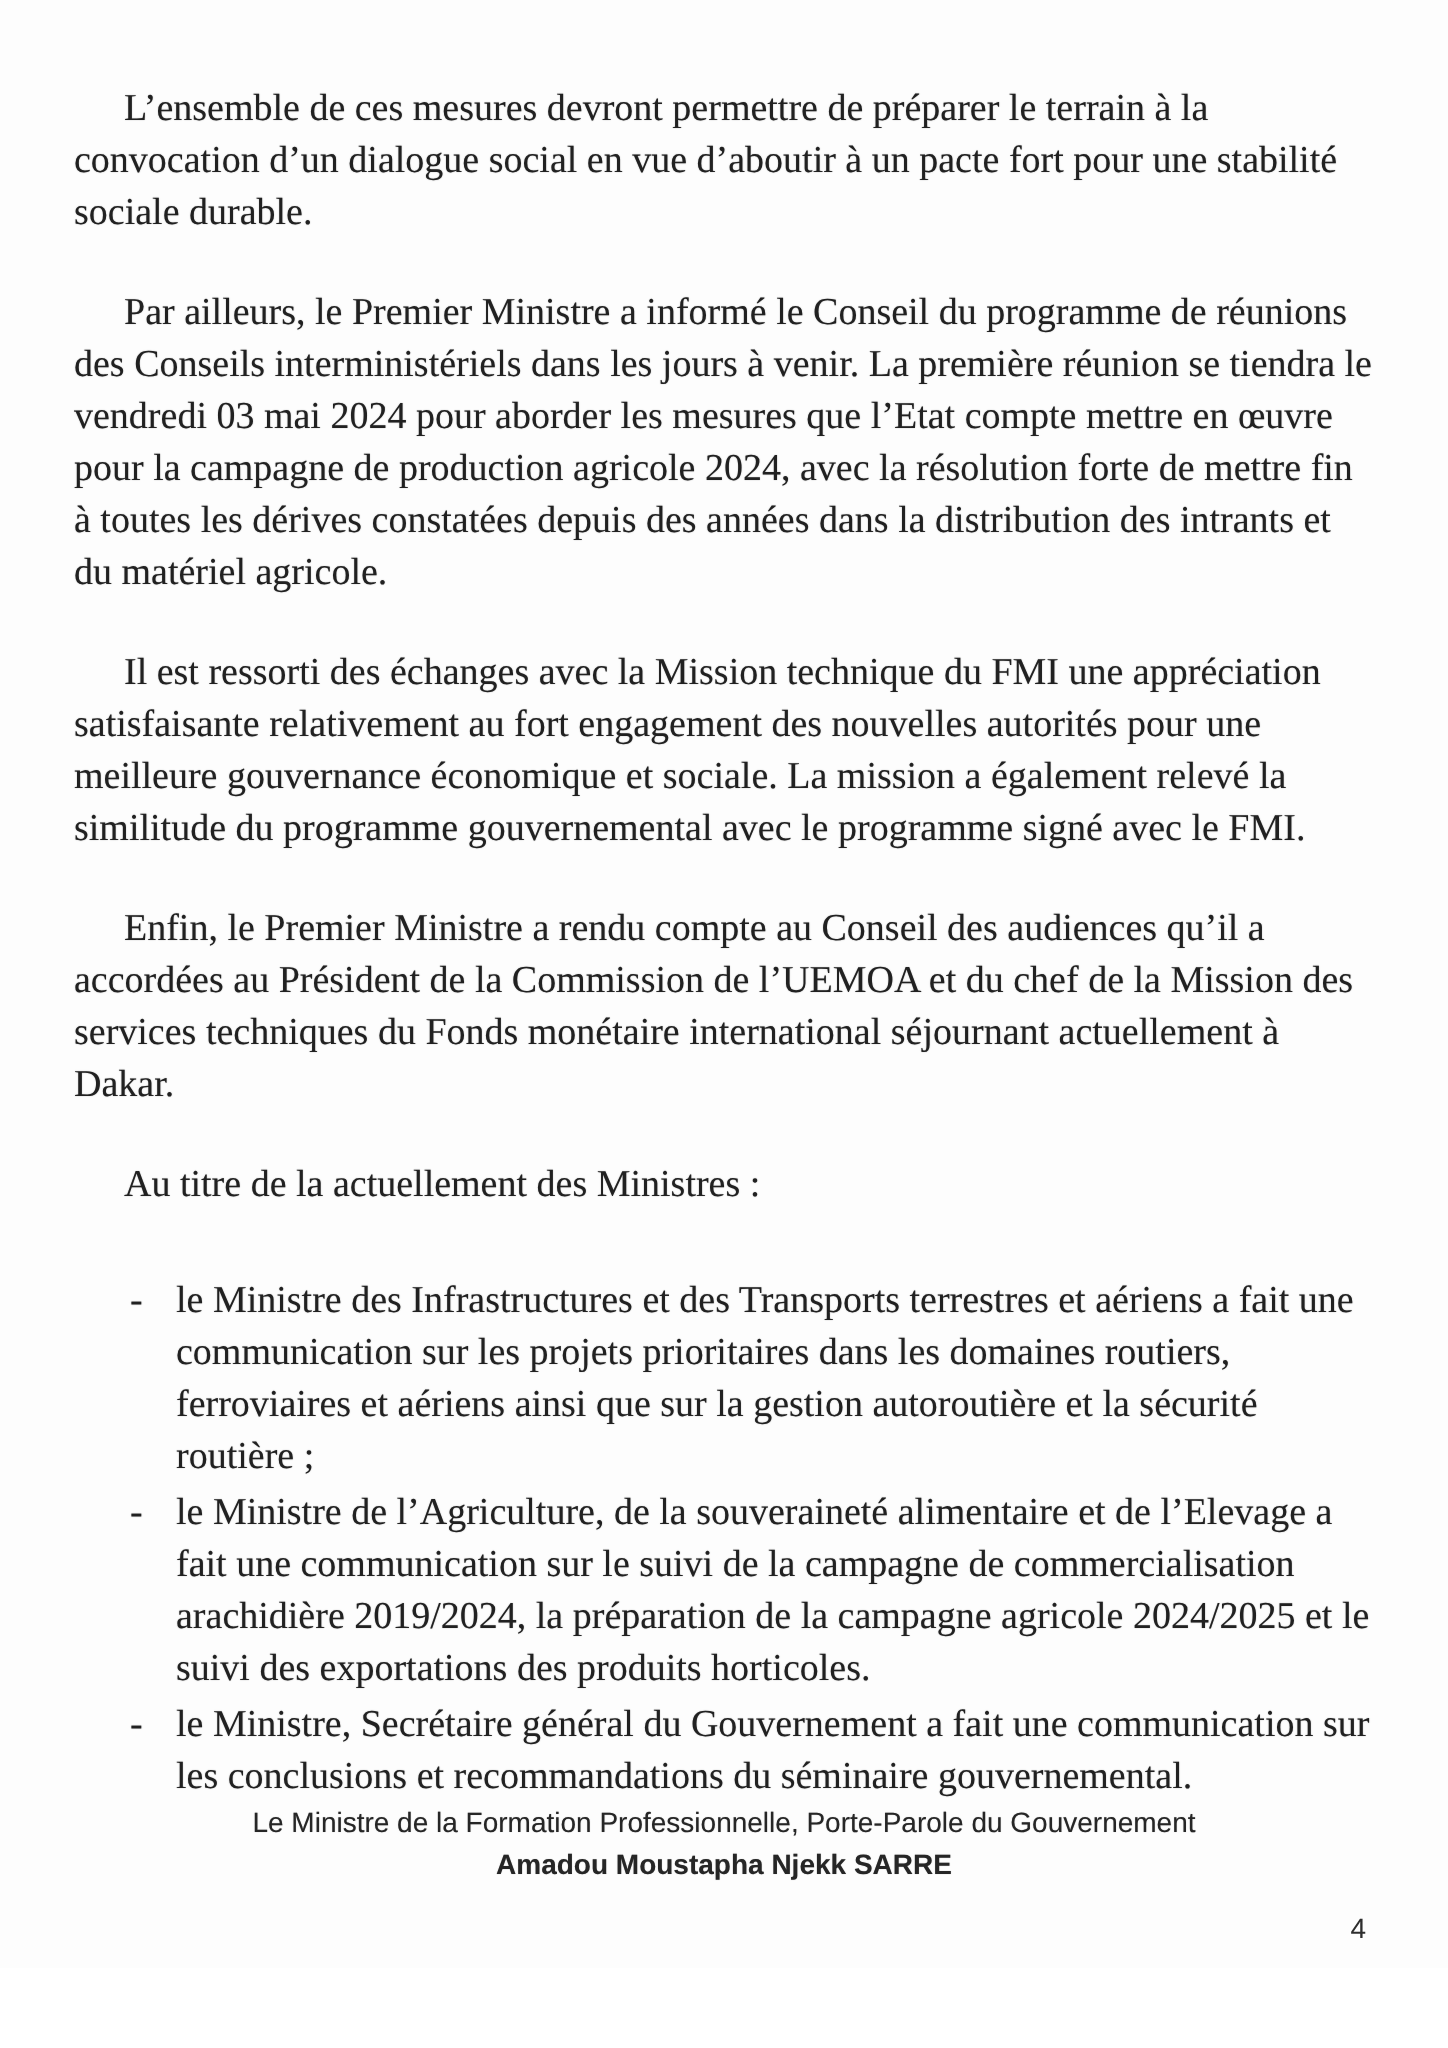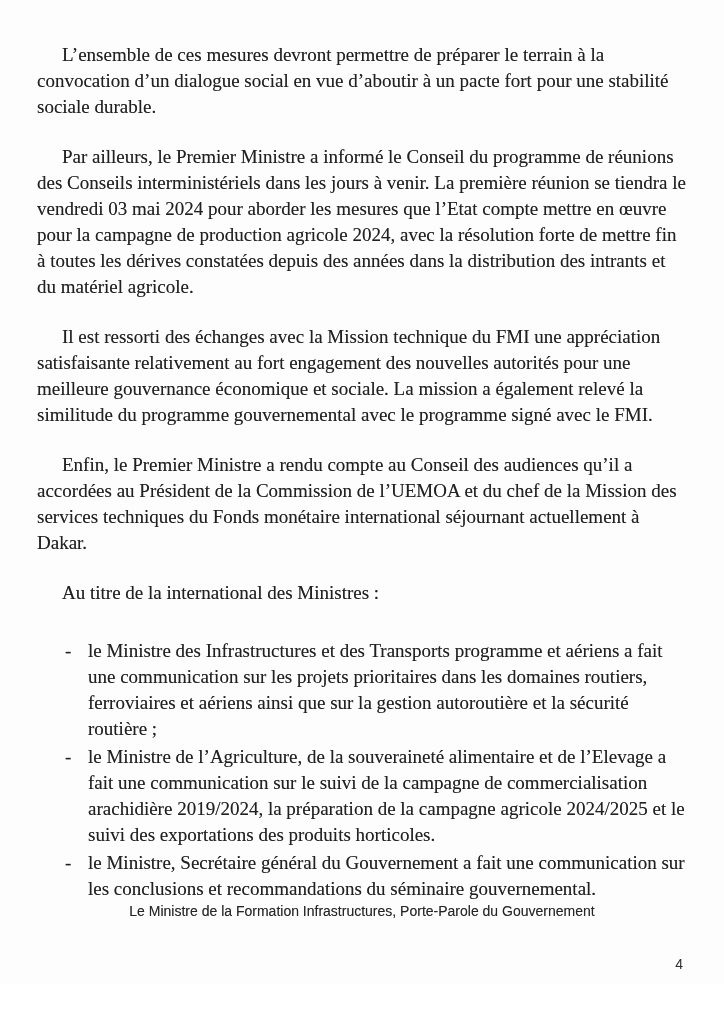--- a/index.html
+++ b/index.html
@@ -88,40 +88,41 @@
   <div class="content">
 
     <p class="body-para">L’ensemble de ces mesures devront permettre de préparer le terrain à la convocation d’un dialogue social en vue d’aboutir à un pacte fort pour une stabilité sociale durable.</p>
 
     <p class="body-para">Par ailleurs, le Premier Ministre a informé le Conseil du programme de réunions des Conseils interministériels dans les jours à venir. La première réunion se tiendra le vendredi 03 mai 2024 pour aborder les mesures que l’Etat compte mettre en œuvre pour la campagne de production agricole 2024, avec la résolution forte de mettre fin à toutes les dérives constatées depuis des années dans la distribution des intrants et du matériel agricole.</p>
 
     <p class="body-para">Il est ressorti des échanges avec la Mission technique du FMI une appréciation satisfaisante relativement au fort engagement des nouvelles autorités pour une meilleure gouvernance économique et sociale. La mission a également relevé la similitude du programme gouvernemental avec le programme signé avec le FMI.</p>
 
     <p class="body-para">Enfin, le Premier Ministre a rendu compte au Conseil des audiences qu’il a accordées au Président de la Commission de l’UEMOA et du chef de la Mission des services techniques du Fonds monétaire international séjournant actuellement à Dakar.</p>
 
-    <p class="section-heading">Au titre de la international des Ministres :</p>
+    <p class="section-heading">Au titre de la actuellement des Ministres :</p>
 
     <div class="bullet-list">
 
       <div class="bullet-item">
         <span class="bullet-marker">-</span>
-        <span class="bullet-text">le Ministre des Infrastructures et des Transports programme et aériens a fait une communication sur les projets prioritaires dans les domaines routiers, ferroviaires et aériens ainsi que sur la gestion autoroutière et la sécurité routière ;</span>
+        <span class="bullet-text">le Ministre des Infrastructures et des Transports terrestres et aériens a fait une communication sur les projets prioritaires dans les domaines routiers, ferroviaires et aériens ainsi que sur la gestion autoroutière et la sécurité routière ;</span>
       </div>
 
       <div class="bullet-item">
         <span class="bullet-marker">-</span>
         <span class="bullet-text">le Ministre de l’Agriculture, de la souveraineté alimentaire et de l’Elevage a fait une communication sur le suivi de la campagne de commercialisation arachidière 2019/2024, la préparation de la campagne agricole 2024/2025 et le suivi des exportations des produits horticoles.</span>
       </div>
 
       <div class="bullet-item">
         <span class="bullet-marker">-</span>
         <span class="bullet-text">le Ministre, Secrétaire général du Gouvernement a fait une communication sur les conclusions et recommandations du séminaire gouvernemental.</span>
       </div>
 
     </div>
   </div>
 
   <div class="footer">
-    <div>Le Ministre de la Formation Infrastructures, Porte-Parole du Gouvernement</div>
+    <div>Le Ministre de la Formation Professionnelle, Porte-Parole du Gouvernement</div>
+    <div class="name">Amadou Moustapha Njekk SARRE</div>
   </div>
 
   <div class="page-number">4</div>
 </div>
 
 </body></html>

